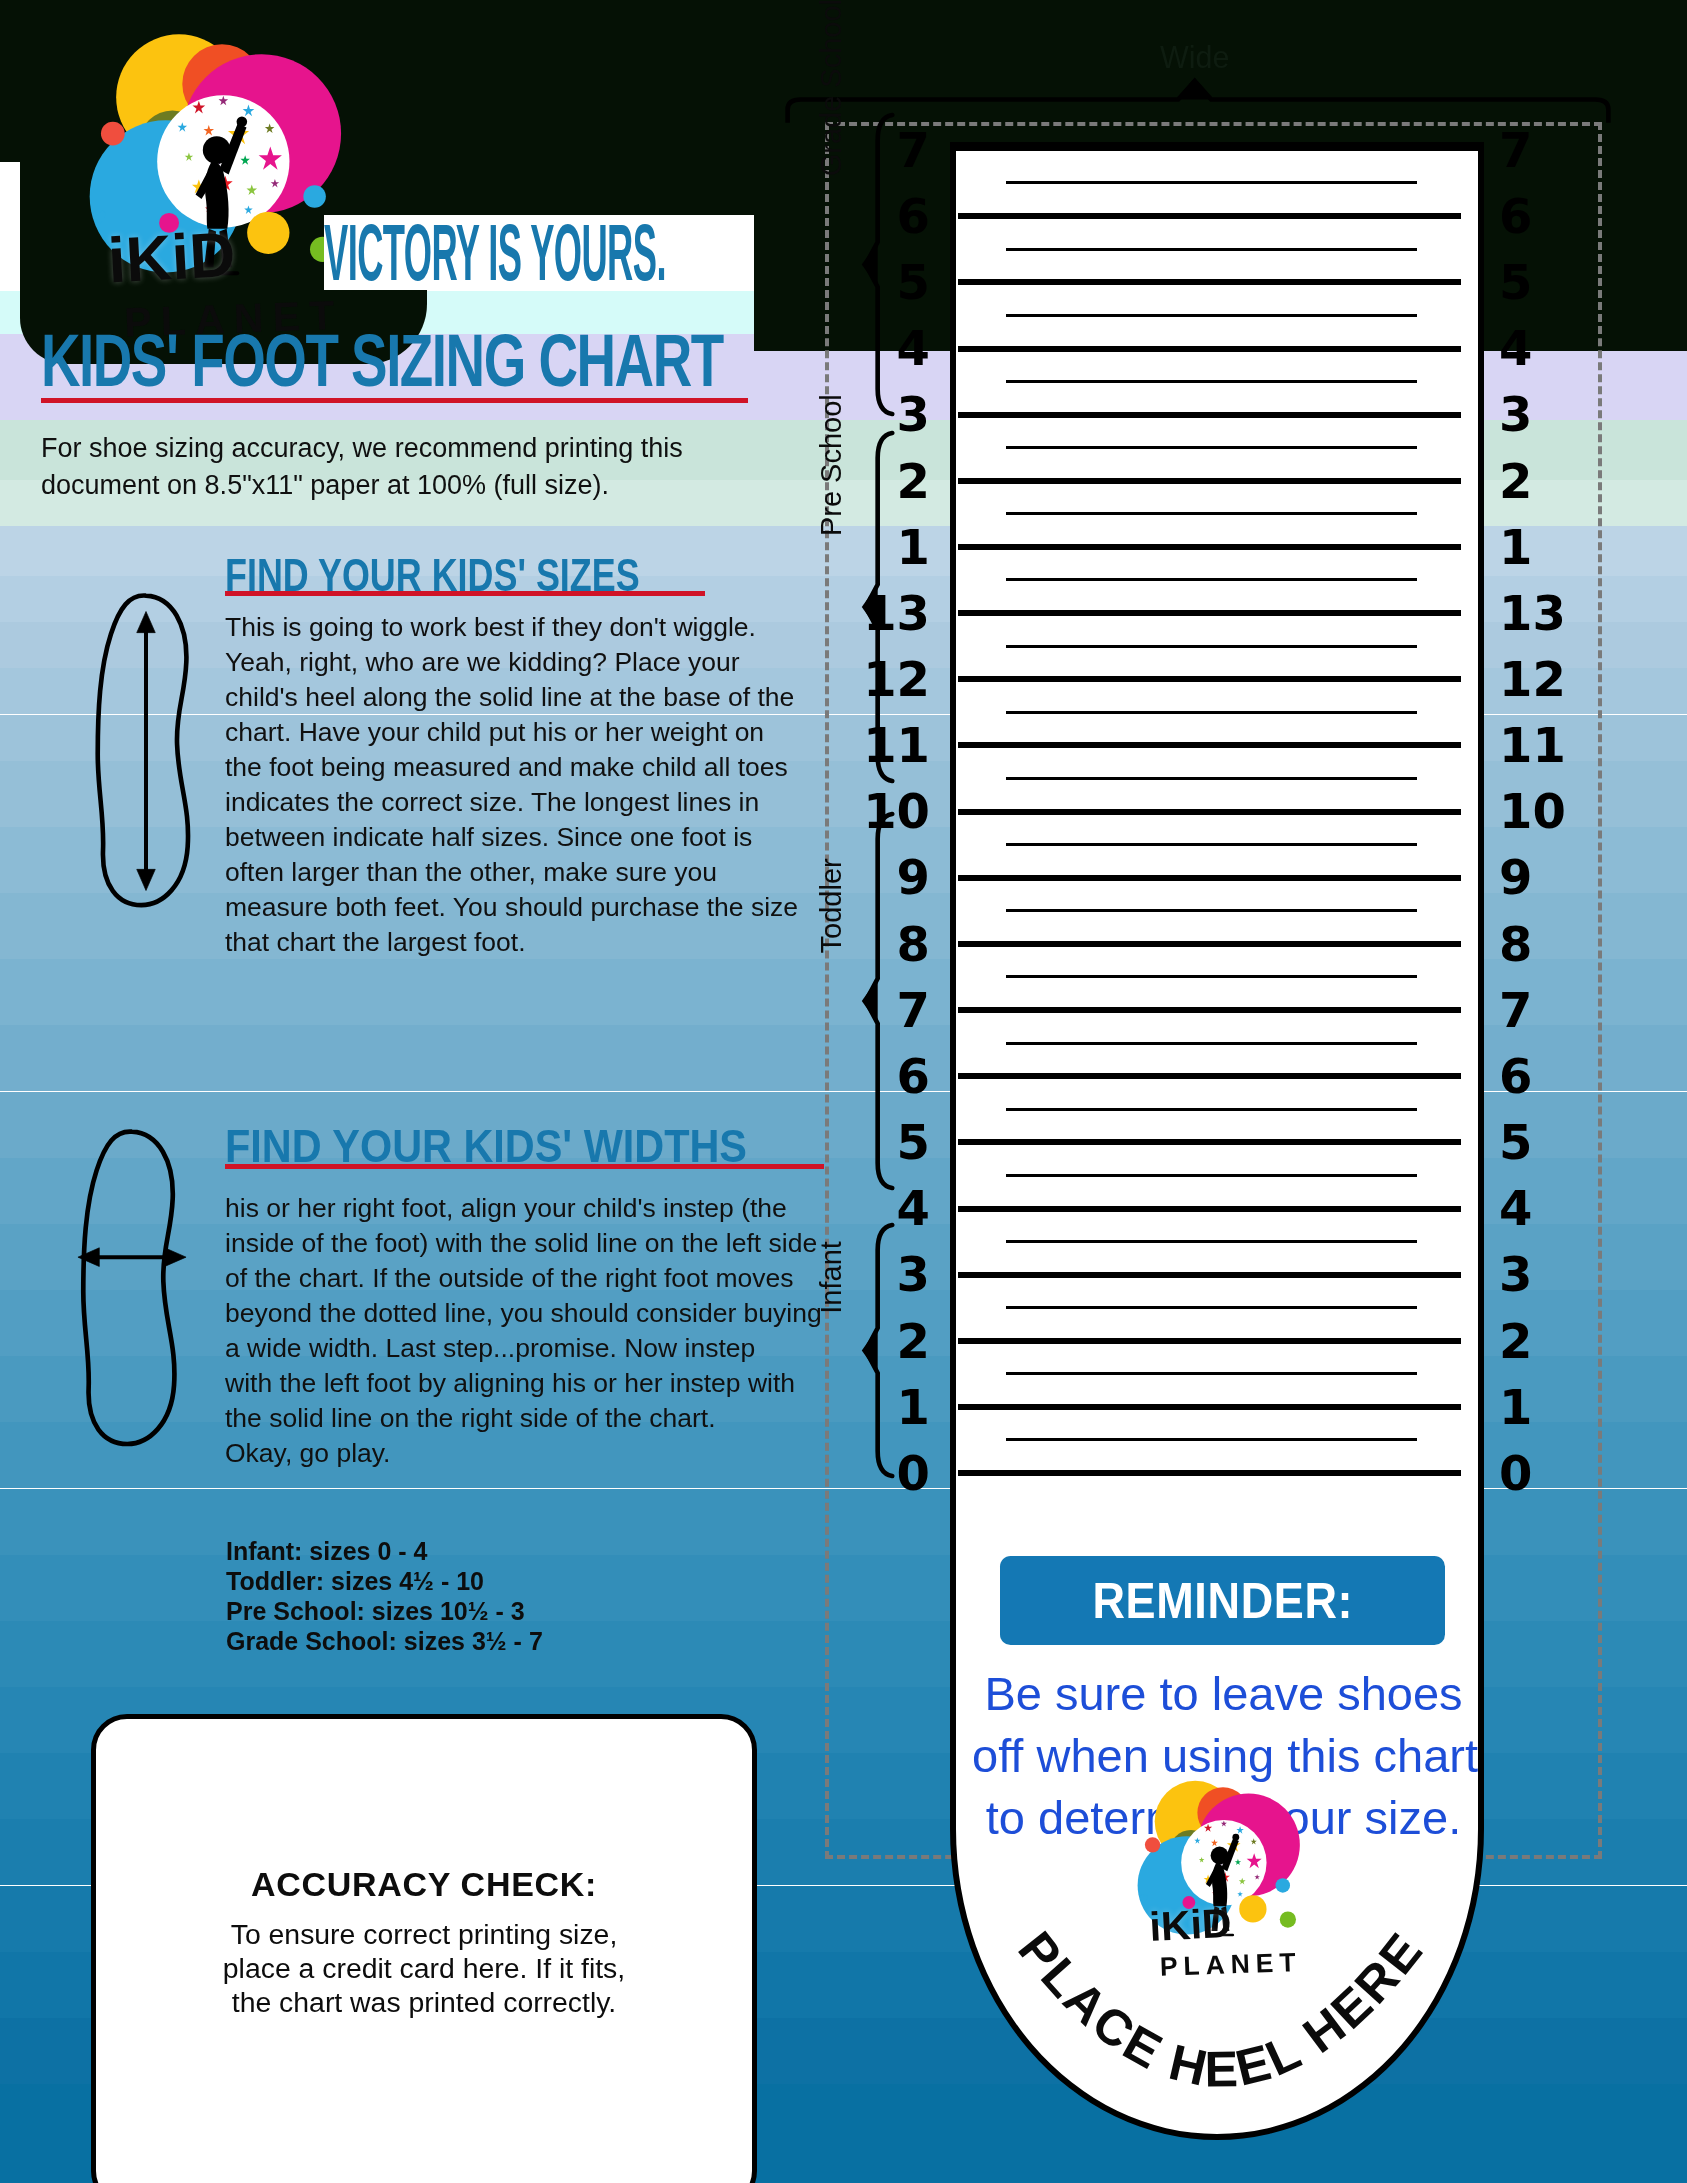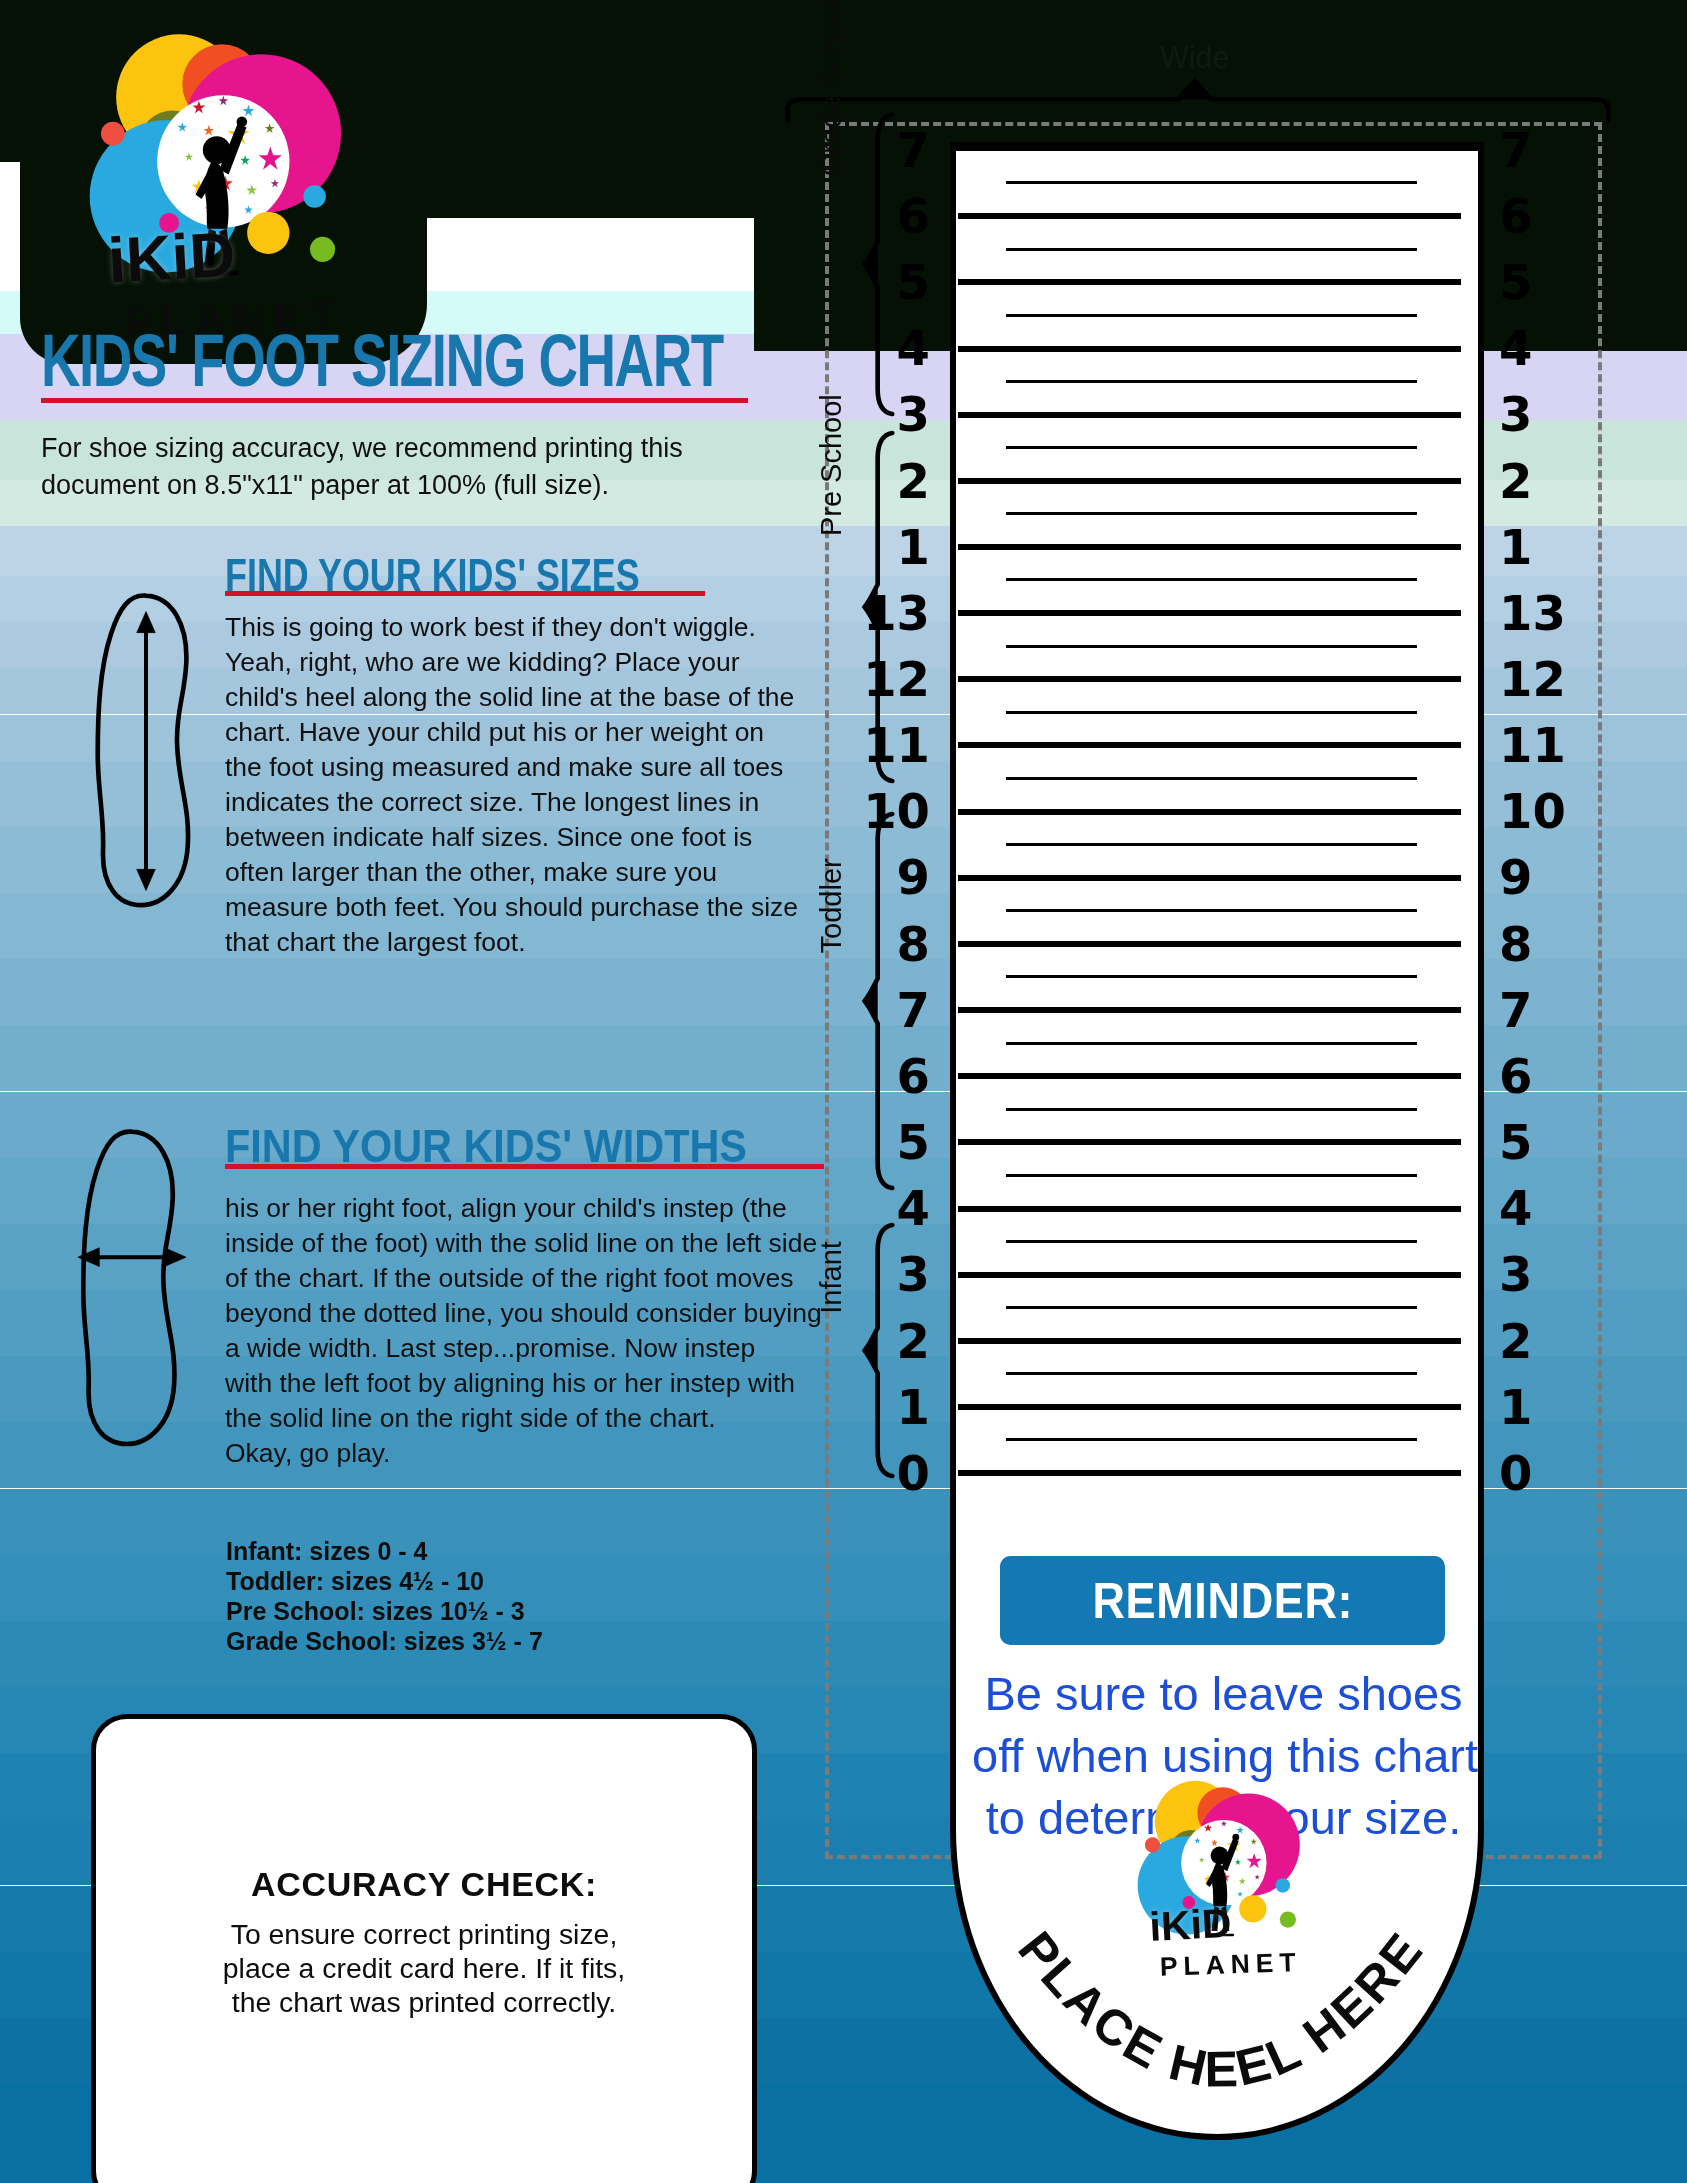--- a/index.html
+++ b/index.html
@@ -174,36 +174,40 @@
         <text x="88" y="392" font-size="96" font-weight="bold" fill="#0b0b0b" transform="rotate(-3 150 360)" style="text-shadow:0 0 6px rgba(255,255,255,.3)">iKiD</text>
         <text x="112" y="472" font-size="62" font-weight="bold" letter-spacing="14" fill="#0b0b0b" transform="rotate(-2 250 450)">PLANET</text>
       </g>
     </defs>
   </svg>
 
   <svg class="abs" style="left:50px;top:8px;" width="344" height="357" viewBox="0 0 520 500">
     <use href="#ikid-logo"></use>
   </svg>
 
+  <div id="victory-band">
+    <span id="victory-text">VICTORY IS YOURS.</span>
+    <span id="victory-tm">™</span>
+  </div>
 
   <div class="abs blue-head" id="page-title" style="left:41px;top:326px;font-size:74px;letter-spacing:-2px;transform:scaleX(.74);line-height:70px;">KIDS' FOOT SIZING CHART</div>
   <div class="red-rule" style="left:41px;top:398px;width:707px;"></div>
   <div class="abs body-text nowrap" style="left:41px;top:430px;font-size:27px;line-height:37px;">
       <div>For shoe sizing accuracy, we recommend printing this</div>
       <div>document on 8.5"x11" paper at 100% (full size).</div>
     </div>
 
   <div class="abs blue-head" style="left:225px;top:548px;font-size:46px;transform:scaleX(.78);">FIND YOUR KIDS' SIZES</div>
   <div class="red-rule" style="left:225px;top:591px;width:480px;"></div>
   <div class="abs body-text" style="left:225px;top:610px;">
       <div>This is going to work best if they don't wiggle.</div>
       <div>Yeah, right, who are we kidding?  Place your</div>
       <div>child's heel along the solid line at the base of the</div>
       <div>chart.  Have your child put his or her weight on</div>
-      <div>the foot using measured and make sure all toes</div>
+      <div>the foot being measured and make child all toes</div>
       <div>indicates the correct size.  The longest lines in</div>
       <div>between indicate half sizes.  Since one foot  is</div>
       <div>often larger than the other, make sure you</div>
       <div>measure both feet. You should purchase the size</div>
       <div>that chart the largest foot.</div>
     </div>
 
   <svg class="abs" style="left:83px;top:589px;" width="126" height="324" viewBox="0 0 190 490">
     <path d="M95,10 C135,12 158,55 156,110 C154,160 140,185 142,235 C144,295 162,330 158,390 C154,448 120,478 88,478 C52,478 28,448 30,395 C32,345 22,305 22,250 C22,185 25,120 42,68 C55,28 70,8 95,10 Z" fill="none" stroke="#000" stroke-width="7"></path>
     <g fill="#000" stroke="#000">

